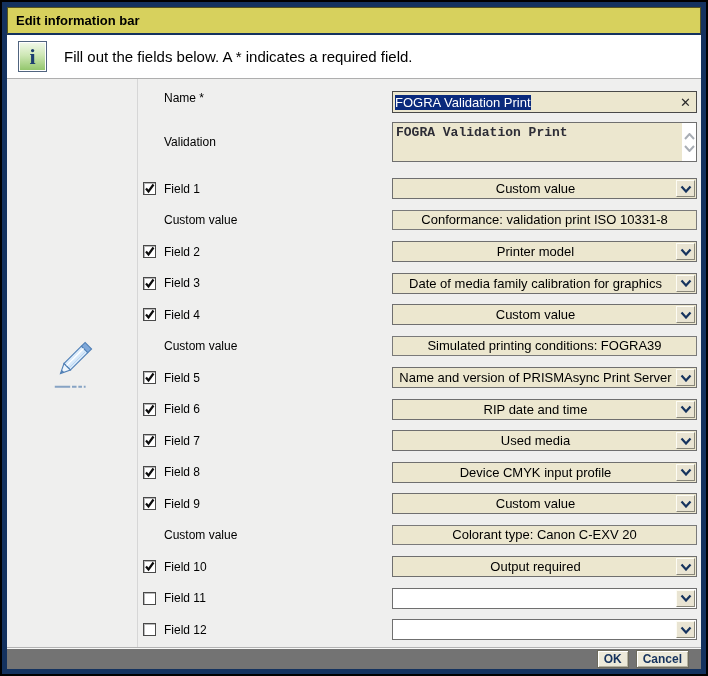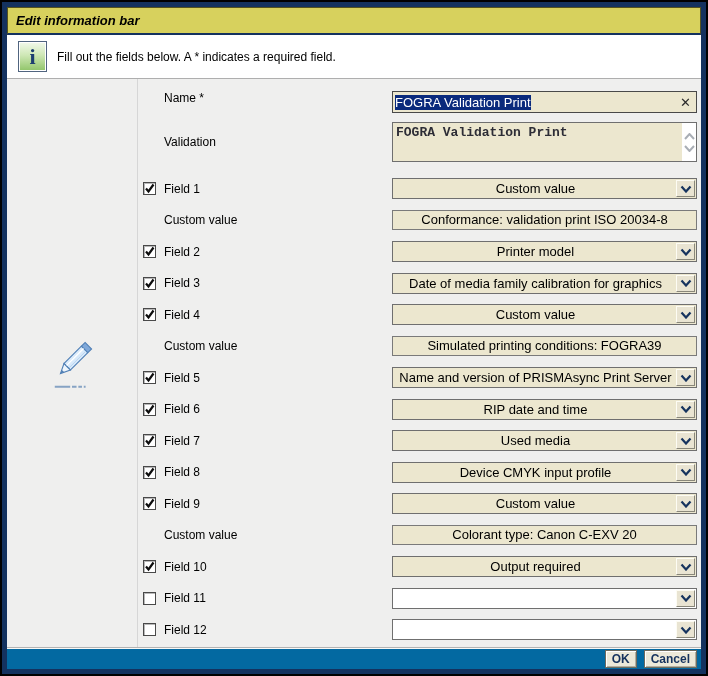--- a/index.html
+++ b/index.html
@@ -3,29 +3,29 @@
 <meta charset="utf-8">
 <style>
   * { margin:0; padding:0; box-sizing:border-box; }
   html,body { width:708px; height:676px; }
   body { font-family:"Liberation Sans","DejaVu Sans",sans-serif; font-size:12px; color:#000; }
 
   .dialog { width:708px; height:676px; background:#14325f; border:2px solid #010101; padding:5px; }
   .inner  { width:100%; height:100%; display:flex; flex-direction:column; overflow:hidden; }
 
   .titlebar { height:28px; background:#d7d15d; border:1px solid #55531f; border-bottom:2px solid #14325f;
-              display:flex; align-items:center; padding-left:8px; font-size:13px; font-weight:bold;font-style:italic; }
+              display:flex; align-items:center; padding-left:8px; font-size:13px; font-weight:bold; }
 
   .infobar { height:44px; background:#ffffff; border-bottom:1px solid #aeaeae;
              display:flex; align-items:center; padding-left:11px; gap:10px; }
   .info-icon { width:29px; height:31px; border:1px solid #50647f; box-shadow:inset 0 0 0 1px #ffffff;
                background:linear-gradient(#f2f9ec 0%, #cfe8b6 45%, #8fc468 100%);
                display:flex; align-items:center; justify-content:center;
                font-family:"Liberation Serif","DejaVu Serif",serif; font-weight:bold; font-size:22px; color:#1d3e70; }
-  .info-msg { font-size:12px; }
+  .info-msg { font-size:15px;margin-left:7px; }
 
   .content { flex:1; background:#efefee; display:flex; overflow:hidden; }
   .left-col { width:131px; border-right:1px solid #d6d6d6; position:relative; }
   .pencil { position:absolute; left:36px; top:255px; }
 
   .form-col { flex:1; padding-top:12px; overflow:hidden; }
 
   .name-row { height:24px; display:flex; align-items:flex-start; }
   .desc-row { height:42px; display:flex; align-items:flex-start; margin-top:7px; }
   .lblcol { width:254px; padding-left:26px; }
@@ -53,22 +53,22 @@
   .dropdown { width:305px; height:21px; border:1px solid #6f6f6f; background:#ece7cf;
               display:flex; align-items:center; }
   .dropdown.empty { background:#ffffff; }
   .dd-text { flex:1; padding:0 1px 0 3px; font-size:13px; white-space:nowrap; overflow:hidden; }
   .dd-btn { width:19px; height:17px; margin-right:1px; background:#e9e4d2;
             border:1px solid; border-color:#fdfcf4 #89877a #89877a #fdfcf4; box-shadow:0 0 0 1px #aFAin; 
             display:flex; align-items:center; justify-content:center; flex:none; }
   .custom-input { width:305px; height:20px; border:1px solid #7a7a7a; background:#ece7cf;
                   font-size:13px; padding:1px 3px 0 3px; white-space:nowrap; overflow:hidden; }
 
-  .footer { height:22px; background:#0369a1; border-top:1px solid #b3b3b3; box-shadow:inset 0 1px 0 #f8f8f6;
-            display:flex; align-items:center; justify-content:flex-end; gap:7px; padding-right:4px; }
+  .footer { height:22px; background:#737373; border-top:1px solid #b3b3b3; box-shadow:inset 0 1px 0 #f8f8f6;
+            display:flex; align-items:center; justify-content:flex-end; gap:7px; padding-right:12px; }
   .btn { height:18px; min-width:28px; padding:0 6px; background:#ece9d9; color:#16335e;
          font-size:12px; font-weight:bold; font-family:inherit; display:flex; align-items:center; justify-content:center;
          border:1px solid #6d6b5e; box-shadow:inset 1px 1px 0 #ffffff, inset -1px -1px 0 #b3b0a0; cursor:default; }
 </style>
 </head>
 <body>
 
 <div class="dialog">
   <div class="inner">
 
@@ -139,21 +139,21 @@
                   <svg width="12" height="8" viewBox="0 0 12 8">
                     <polyline points="1.5,1.5 6,6.5 10.5,1.5" fill="none" stroke="#16335e" stroke-width="2.2"></polyline>
                   </svg>
                 </span>
               </div>
             </div>
             <div class="frow">
               <div class="row-left indent">
                 <span class="row-label">Custom value</span>
               </div>
-              <div class="custom-input">Conformance: validation print ISO 20034-8</div>
+              <div class="custom-input">Conformance: validation print ISO 10331-8</div>
             </div>
             <div class="frow">
               <div class="row-left">
                 <span class="checkbox">
                   <svg width="11" height="11" viewBox="0 0 11 11">
                     <path d="M2 5.5 L4.5 8.5 L9.5 1.5" fill="none" stroke="#0d0d0d" stroke-width="2.2"></path>
                   </svg>
                 </span>
                 <span class="row-label">Field 2</span>
               </div>

